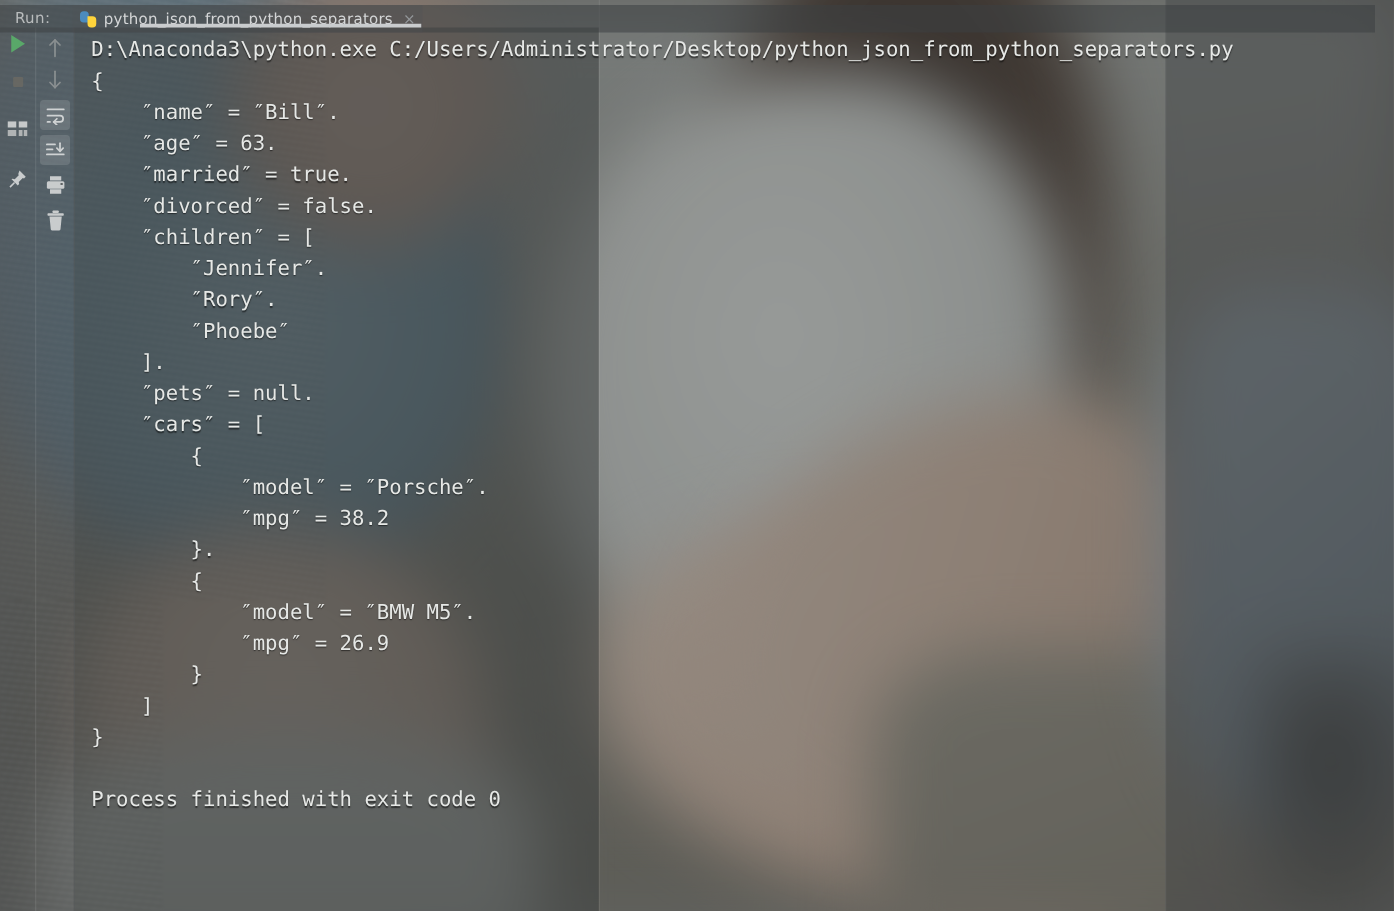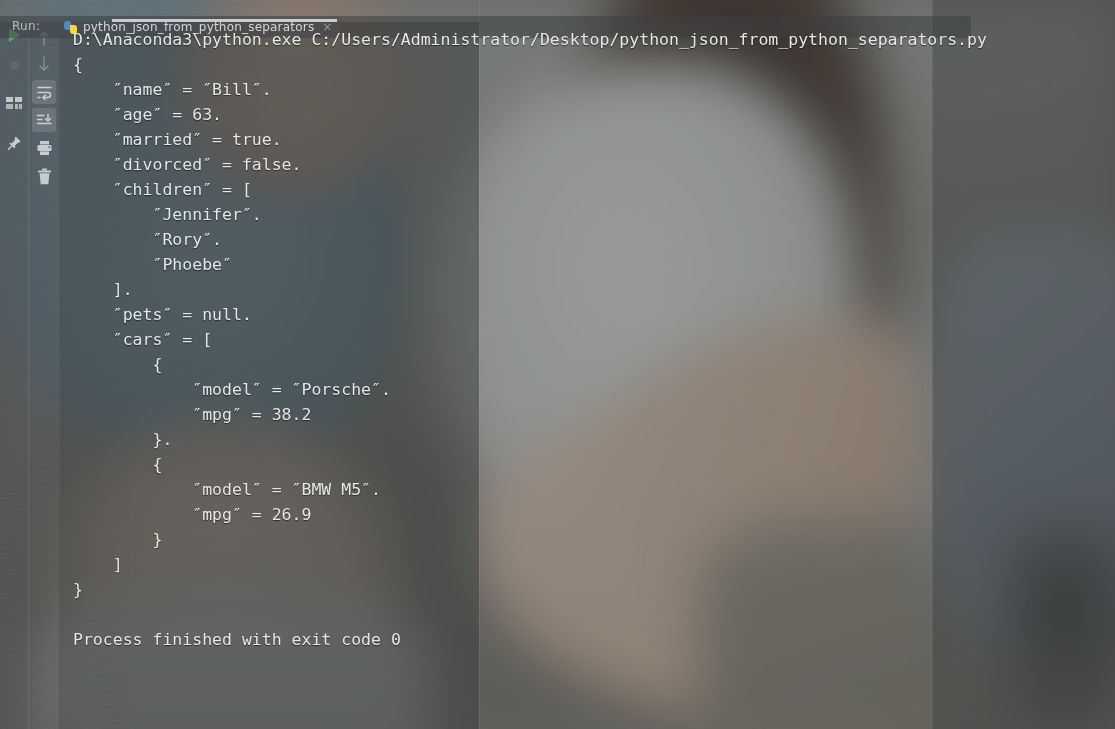--- a/index.html
+++ b/index.html
@@ -134,21 +134,21 @@
   
   .right-pane {
     position: absolute;
     left: 932px; top: 0; right: 0; bottom: 0;
     background: rgba(60, 63, 65, 0.42);
   }
 
   
   .topbar {
     position: absolute;
-    left: 0; top: 16px; width: 971px; height: 22px;
+    left: 0; top: 4px; width: 1100px; height: 22px;
     background: rgba(60, 63, 65, 0.55);
     z-index: 5;
   }
   .run-label {
     position: absolute;
     left: 12px; top: 3px;
     font-family: "DejaVu Sans", sans-serif;
     font-size: 12px;
     color: #b9bcbd;
     letter-spacing: 0.3px;

